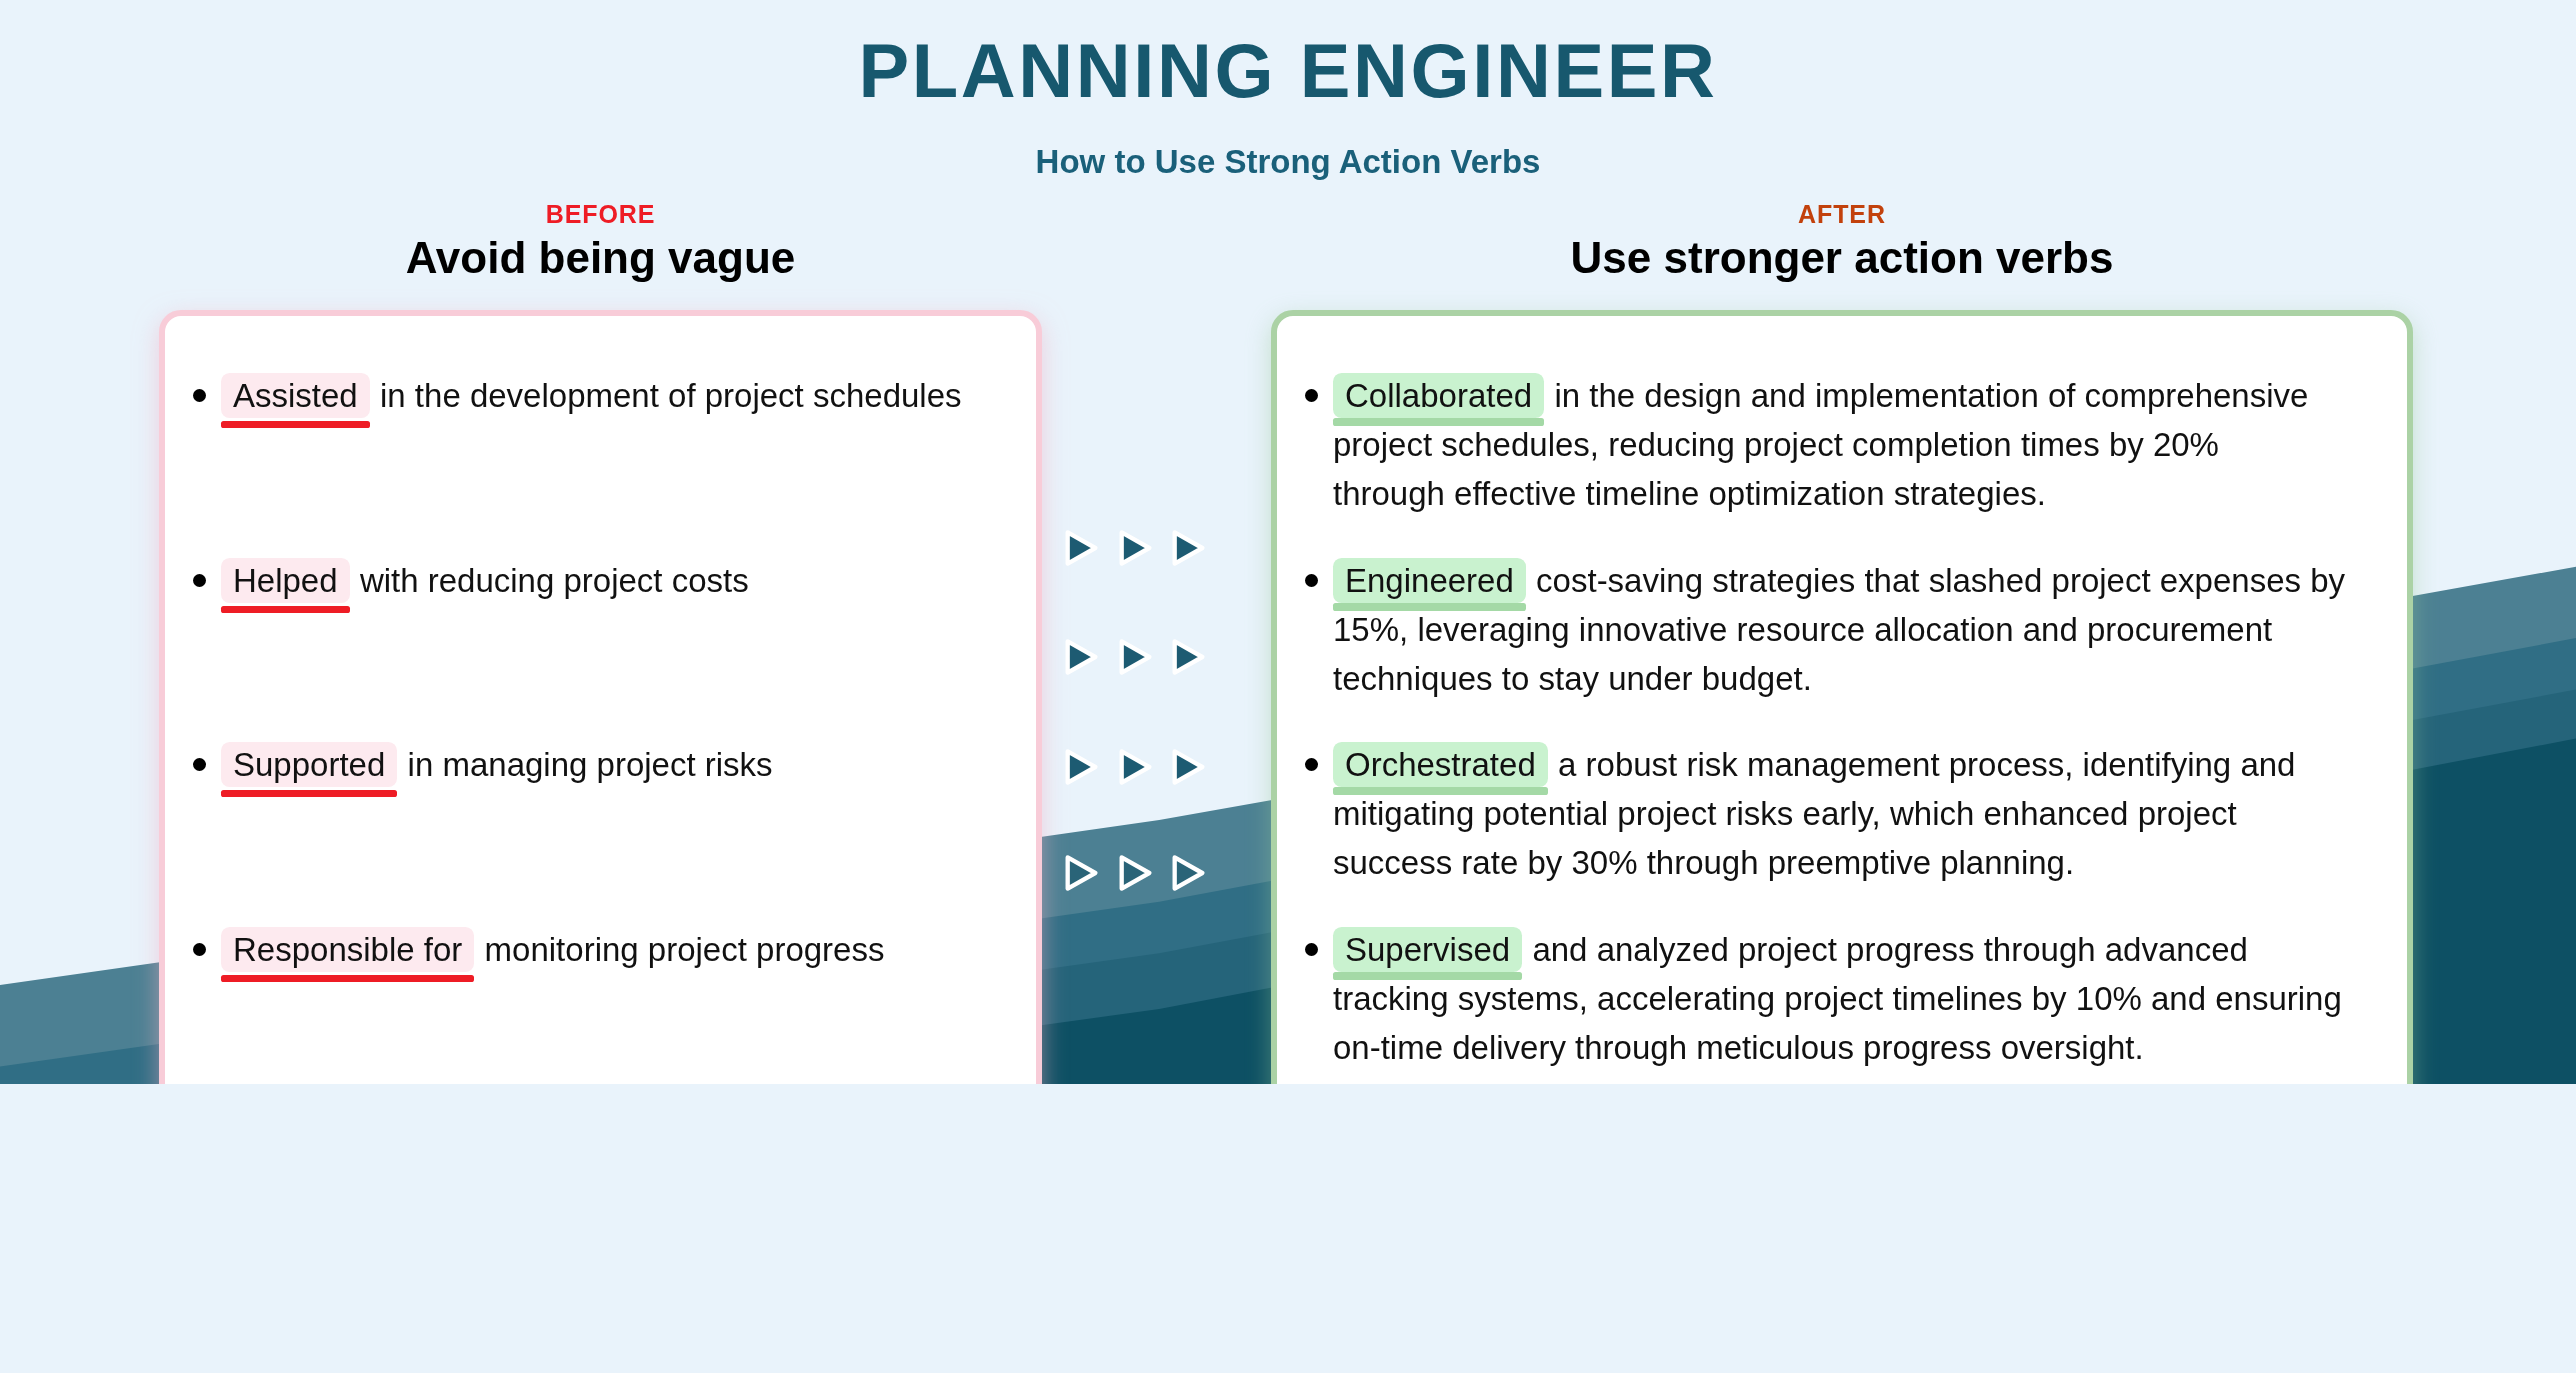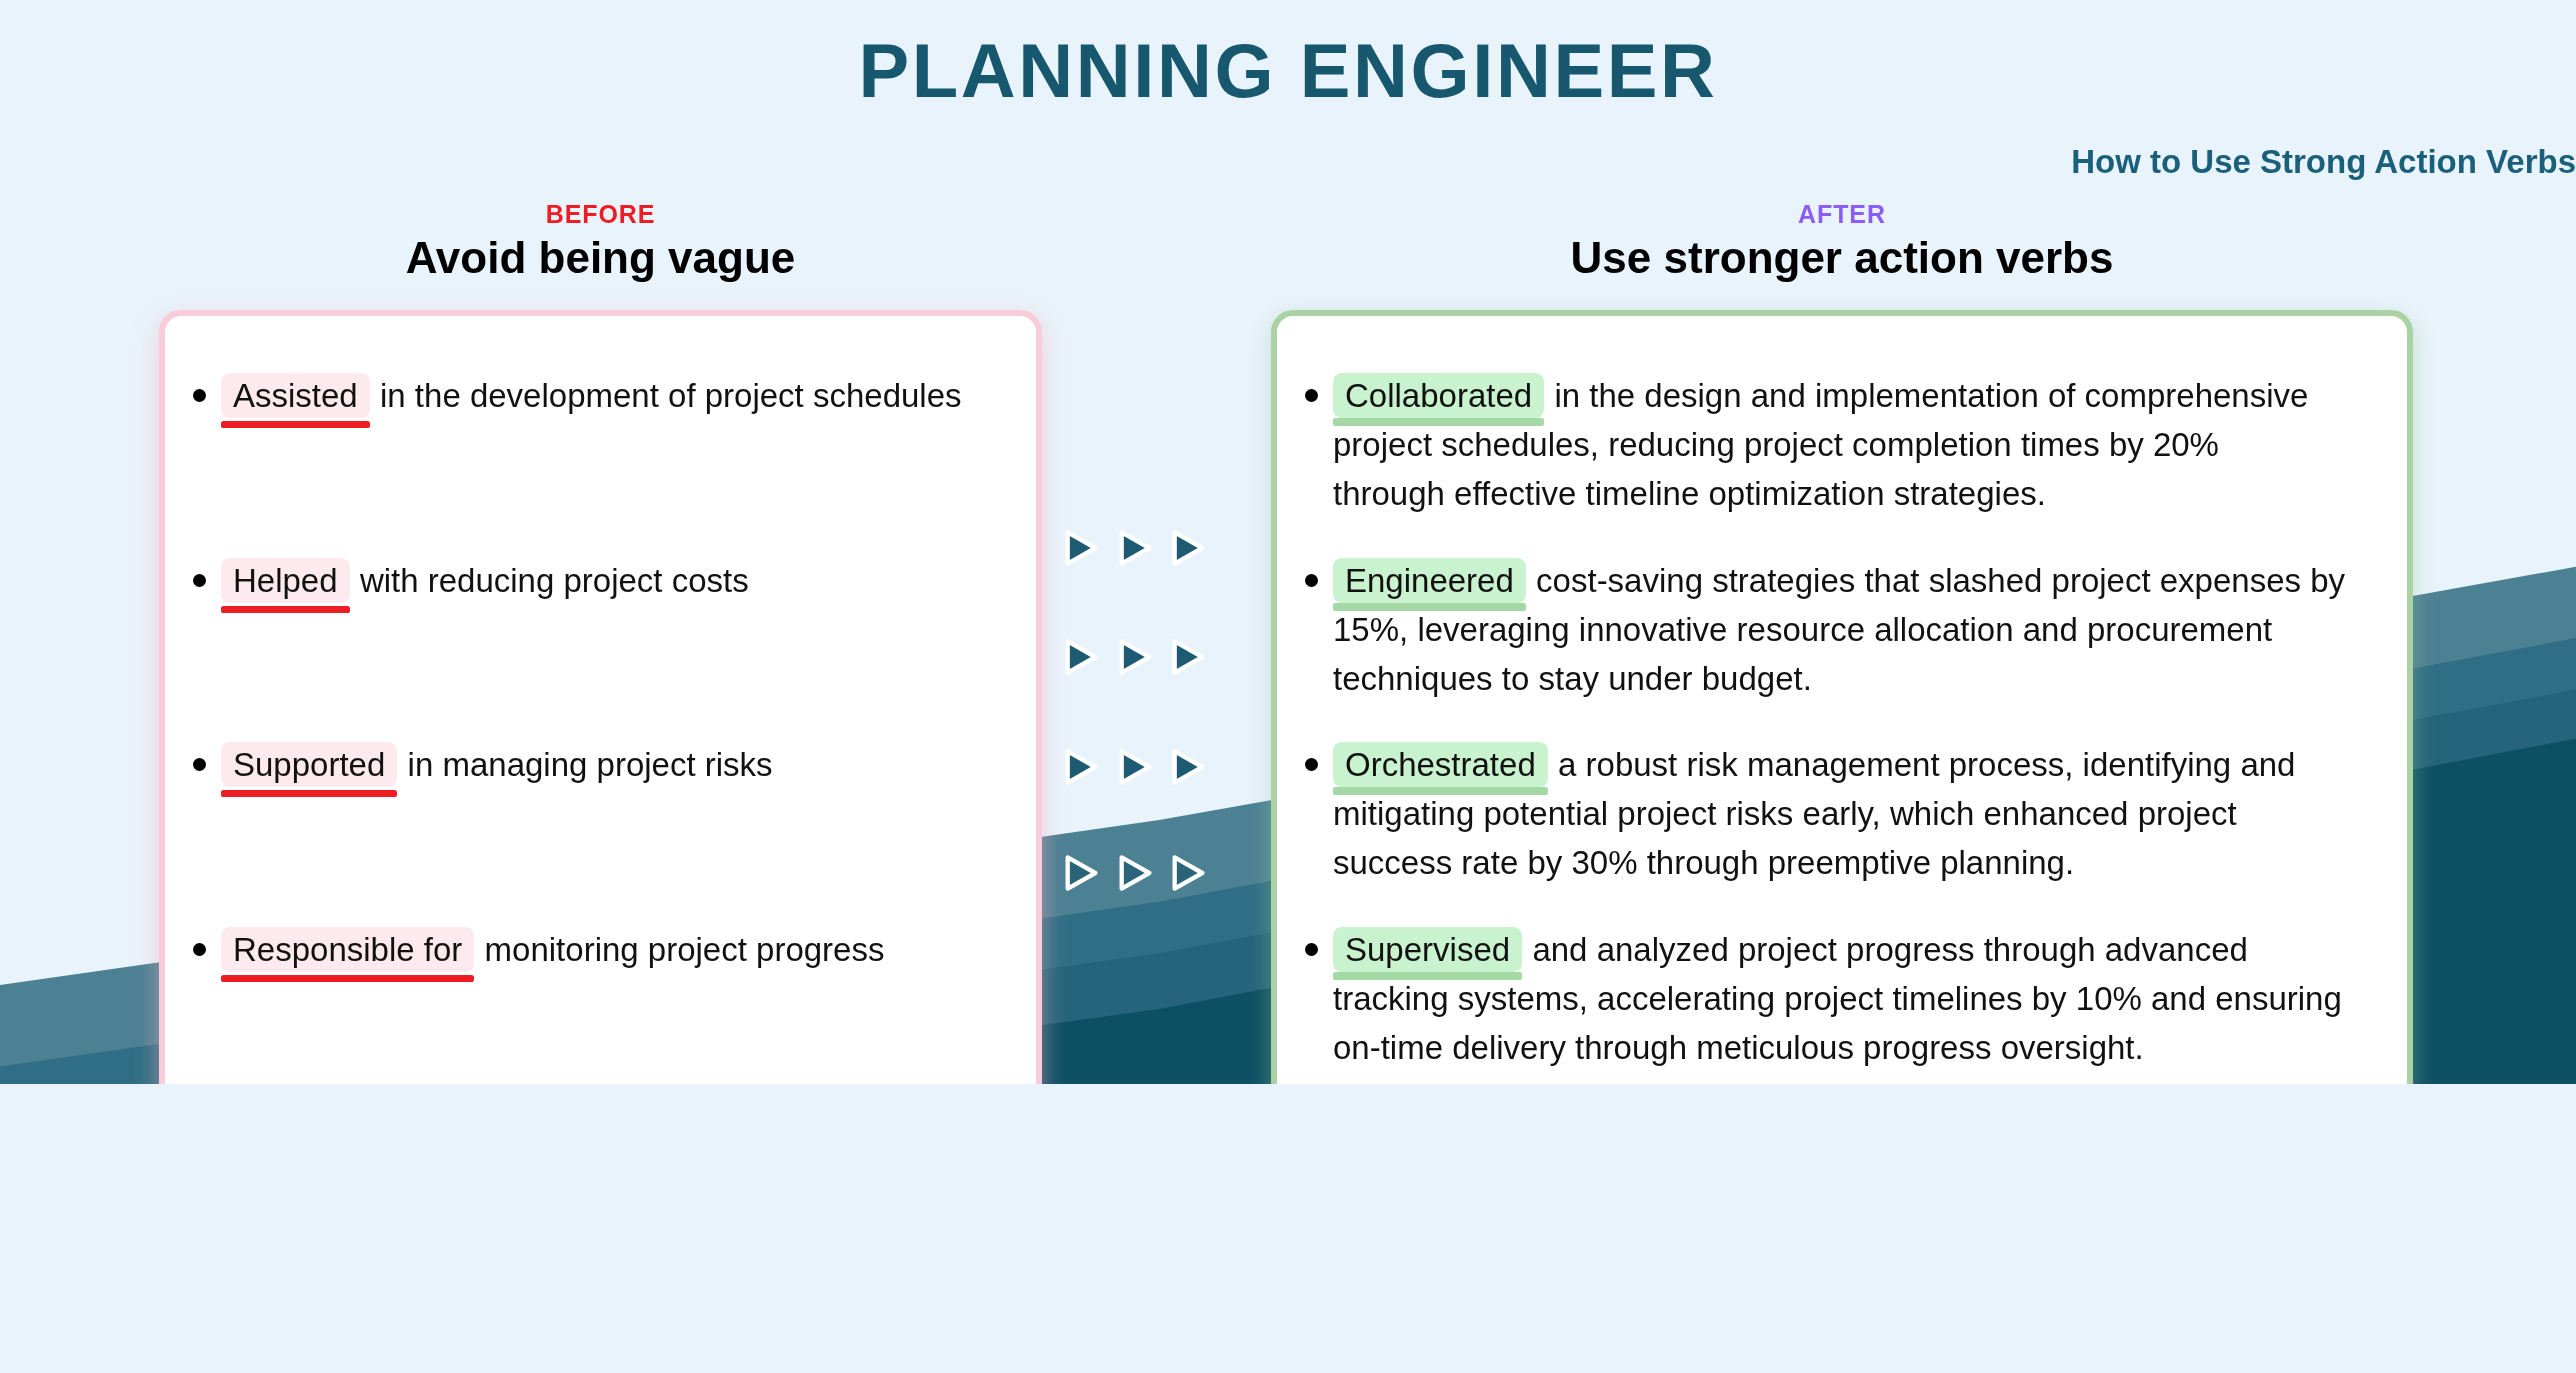--- a/index.html
+++ b/index.html
@@ -11,29 +11,29 @@
   }
   
   .waves { position:absolute; left:0; top:0; width:2576px; height:1374px; z-index:0; }
 
   
   .header { position:absolute; left:0; top:33px; width:2576px; text-align:center; z-index:2; }
   .title {
     font-size:76px; font-weight:800; letter-spacing:2.6px;
     color:#17586e; line-height:1;
   }
-  .subtitle { margin-top:34px; font-size:33px; font-weight:700; color:#1a607a;text-align:right; }
+  .subtitle { margin-top:34px; font-size:33px; font-weight:700; color:#1a607a; }
 
   
   .col-header { position:absolute; top:201px; text-align:center; z-index:2; }
   .col-header.before { left:159px; width:883px; }
   .col-header.after  { left:1271px; width:1142px; }
   .col-label { font-size:25px; font-weight:800; letter-spacing:0.9px; line-height:1.1; }
   .col-label.red   { color:#ee1c25; }
-  .col-label.green { color:#8b5cf6;text-align:center; }
+  .col-label.green { color:#c2410c;text-align:center; }
   .col-tagline { font-size:44px; font-weight:700; color:#000; line-height:1.2; margin-top:3.4px; }
 
   
   .card {
     position:absolute; top:310px; height:846px; background:#fff;
     border-radius:22px; z-index:2; box-sizing:border-box;
   }
   .card.before-card {
     left:159px; width:883px; border:6px solid #f8ccd8;
     box-shadow:0 8.6px 24px rgba(243,175,195,.55);

